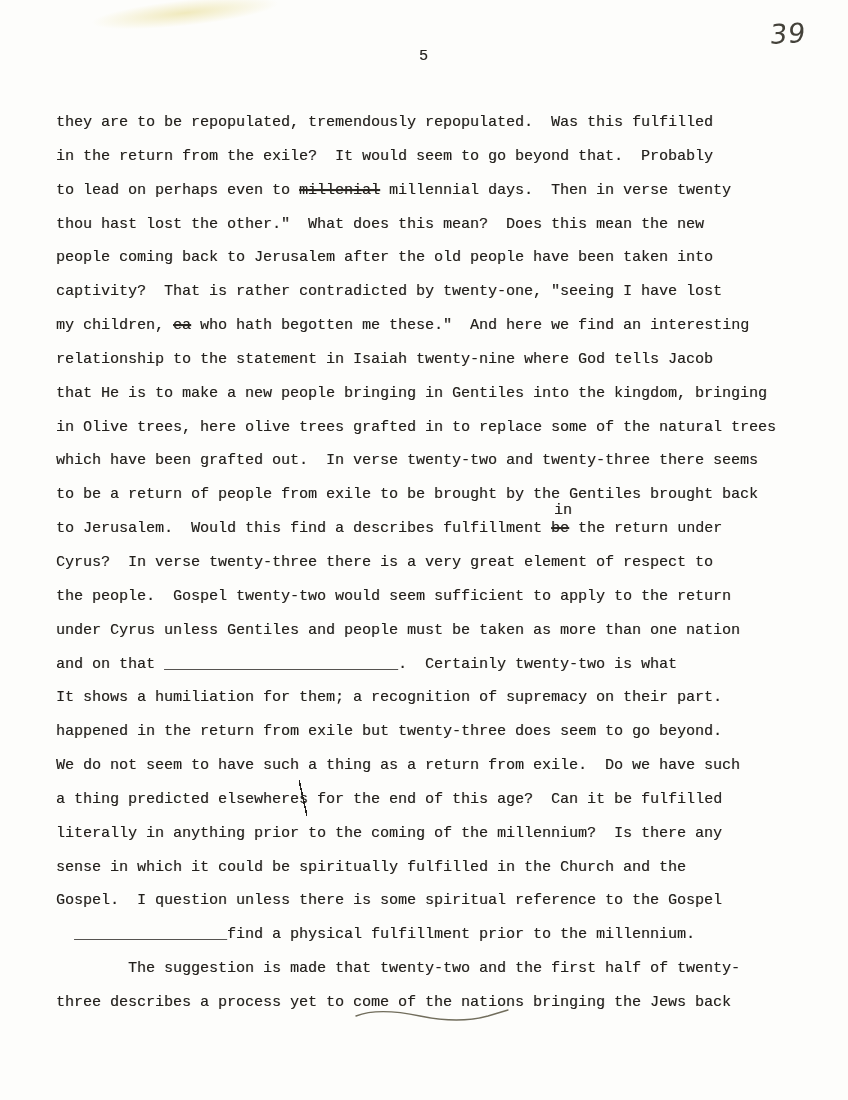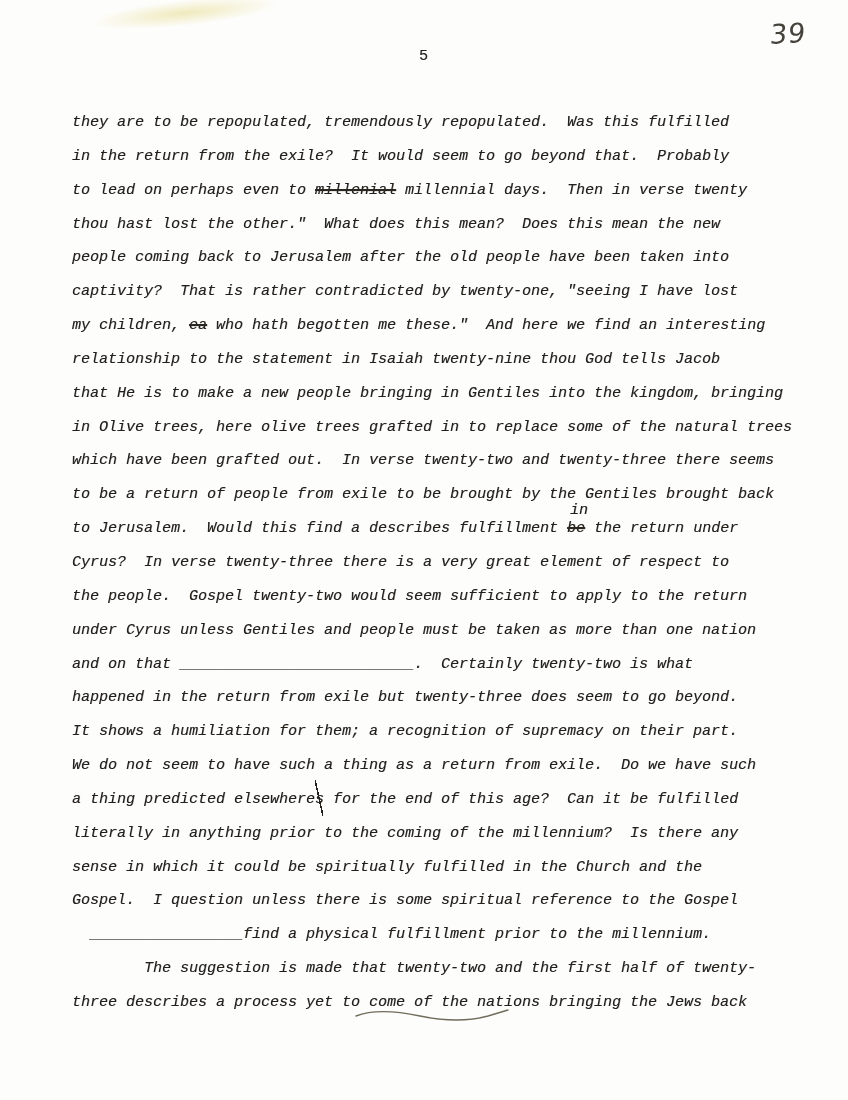--- a/index.html
+++ b/index.html
@@ -14,21 +14,21 @@
     position:absolute; left:90px; top:0px; width:190px; height:26px;
     background:radial-gradient(ellipse at center, rgba(238,230,178,0.85) 0%, rgba(238,230,178,0) 70%);
     transform:rotate(-6deg); pointer-events:none;
   }
   .hand-number {
     position:absolute; left:770px; top:18px;
     font-family:"DejaVu Sans",sans-serif; font-size:27px; color:#44423a;
     transform:rotate(-3deg) skewX(-8deg); text-shadow:none; letter-spacing:1px;
   }
   .page-number { position:absolute; left:419px; top:48px; }
-  .textblock { position:absolute; left:72px; top:106px; width:760px;font-style:italic; }
+  .textblock { position:absolute; left:56px; top:106px; width:760px; }
   .line { height:33.85px; line-height:33.85px; white-space:pre; }
   .strike-wrap { position:relative; display:inline-block; }
   .strike {
     text-decoration:line-through;
     text-decoration-thickness:2px;
     text-decoration-color:#2a2722;
   }
   .insert { position:absolute; left:3px; top:-17px; line-height:1; white-space:pre;margin-top:8px; }
   .slashed { position:relative; display:inline-block; }
   .slashed::after {
@@ -49,32 +49,32 @@
   <div class="page-number">5</div>
 
   <div class="textblock">
     <div class="line"><span>they are to be repopulated, tremendously repopulated.  Was this fulfilled</span></div>
     <div class="line"><span>in the return from the exile?  It would seem to go beyond that.  Probably</span></div>
     <div class="line"><span>to lead on perhaps even to </span><span class="strike">millenial</span><span> millennial days.  Then in verse twenty</span></div>
     <div class="line"><span>thou hast lost the other."  What does this mean?  Does this mean the new</span></div>
     <div class="line"><span>people coming back to Jerusalem after the old people have been taken into</span></div>
     <div class="line"><span>captivity?  That is rather contradicted by twenty-one, "seeing I have lost</span></div>
     <div class="line"><span>my children, </span><span class="strike">ea</span><span> who hath begotten me these."  And here we find an interesting</span></div>
-    <div class="line"><span>relationship to the statement in Isaiah twenty-nine thou God tells Jacob</span></div>
+    <div class="line"><span>relationship to the statement in Isaiah twenty-nine where God tells Jacob</span></div>
     <div class="line"><span>that He is to make a new people bringing in Gentiles into the kingdom, bringing</span></div>
     <div class="line"><span>in Olive trees, here olive trees grafted in to replace some of the natural trees</span></div>
     <div class="line"><span>which have been grafted out.  In verse twenty-two and twenty-three there seems</span></div>
     <div class="line"><span>to be a return of people from exile to be brought by the Gentiles brought back</span></div>
     <div class="line"><span>to Jerusalem.  Would this find a describes fulfillment </span><span class="strike-wrap"><span class="strike">be</span><span class="insert">in</span></span><span> the return under</span></div>
     <div class="line"><span>Cyrus?  In verse twenty-three there is a very great element of respect to</span></div>
     <div class="line"><span>the people.  Gospel twenty-two would seem sufficient to apply to the return</span></div>
     <div class="line"><span>under Cyrus unless Gentiles and people must be taken as more than one nation</span></div>
     <div class="line"><span>and on that __________________________.  Certainly twenty-two is what</span></div>
+    <div class="line"><span>It shows a humiliation for them; a recognition of supremacy on their part.</span></div>
     <div class="line"><span>happened in the return from exile but twenty-three does seem to go beyond.</span></div>
-    <div class="line"><span>It shows a humiliation for them; a recognition of supremacy on their part.</span></div>
     <div class="line"><span>We do not seem to have such a thing as a return from exile.  Do we have such</span></div>
     <div class="line"><span>a thing predicted elsewhere</span><span class="slashed">s</span><span> for the end of this age?  Can it be fulfilled</span></div>
     <div class="line"><span>literally in anything prior to the coming of the millennium?  Is there any</span></div>
     <div class="line"><span>sense in which it could be spiritually fulfilled in the Church and the</span></div>
     <div class="line"><span>Gospel.  I question unless there is some spiritual reference to the Gospel</span></div>
     <div class="line"><span>  _________________find a physical fulfillment prior to the millennium.</span></div>
     <div class="line"><span>        The suggestion is made that twenty-two and the first half of twenty-</span></div>
     <div class="line"><span>three describes a process yet to come of the nations bringing the Jews back</span></div>
   </div>
 

